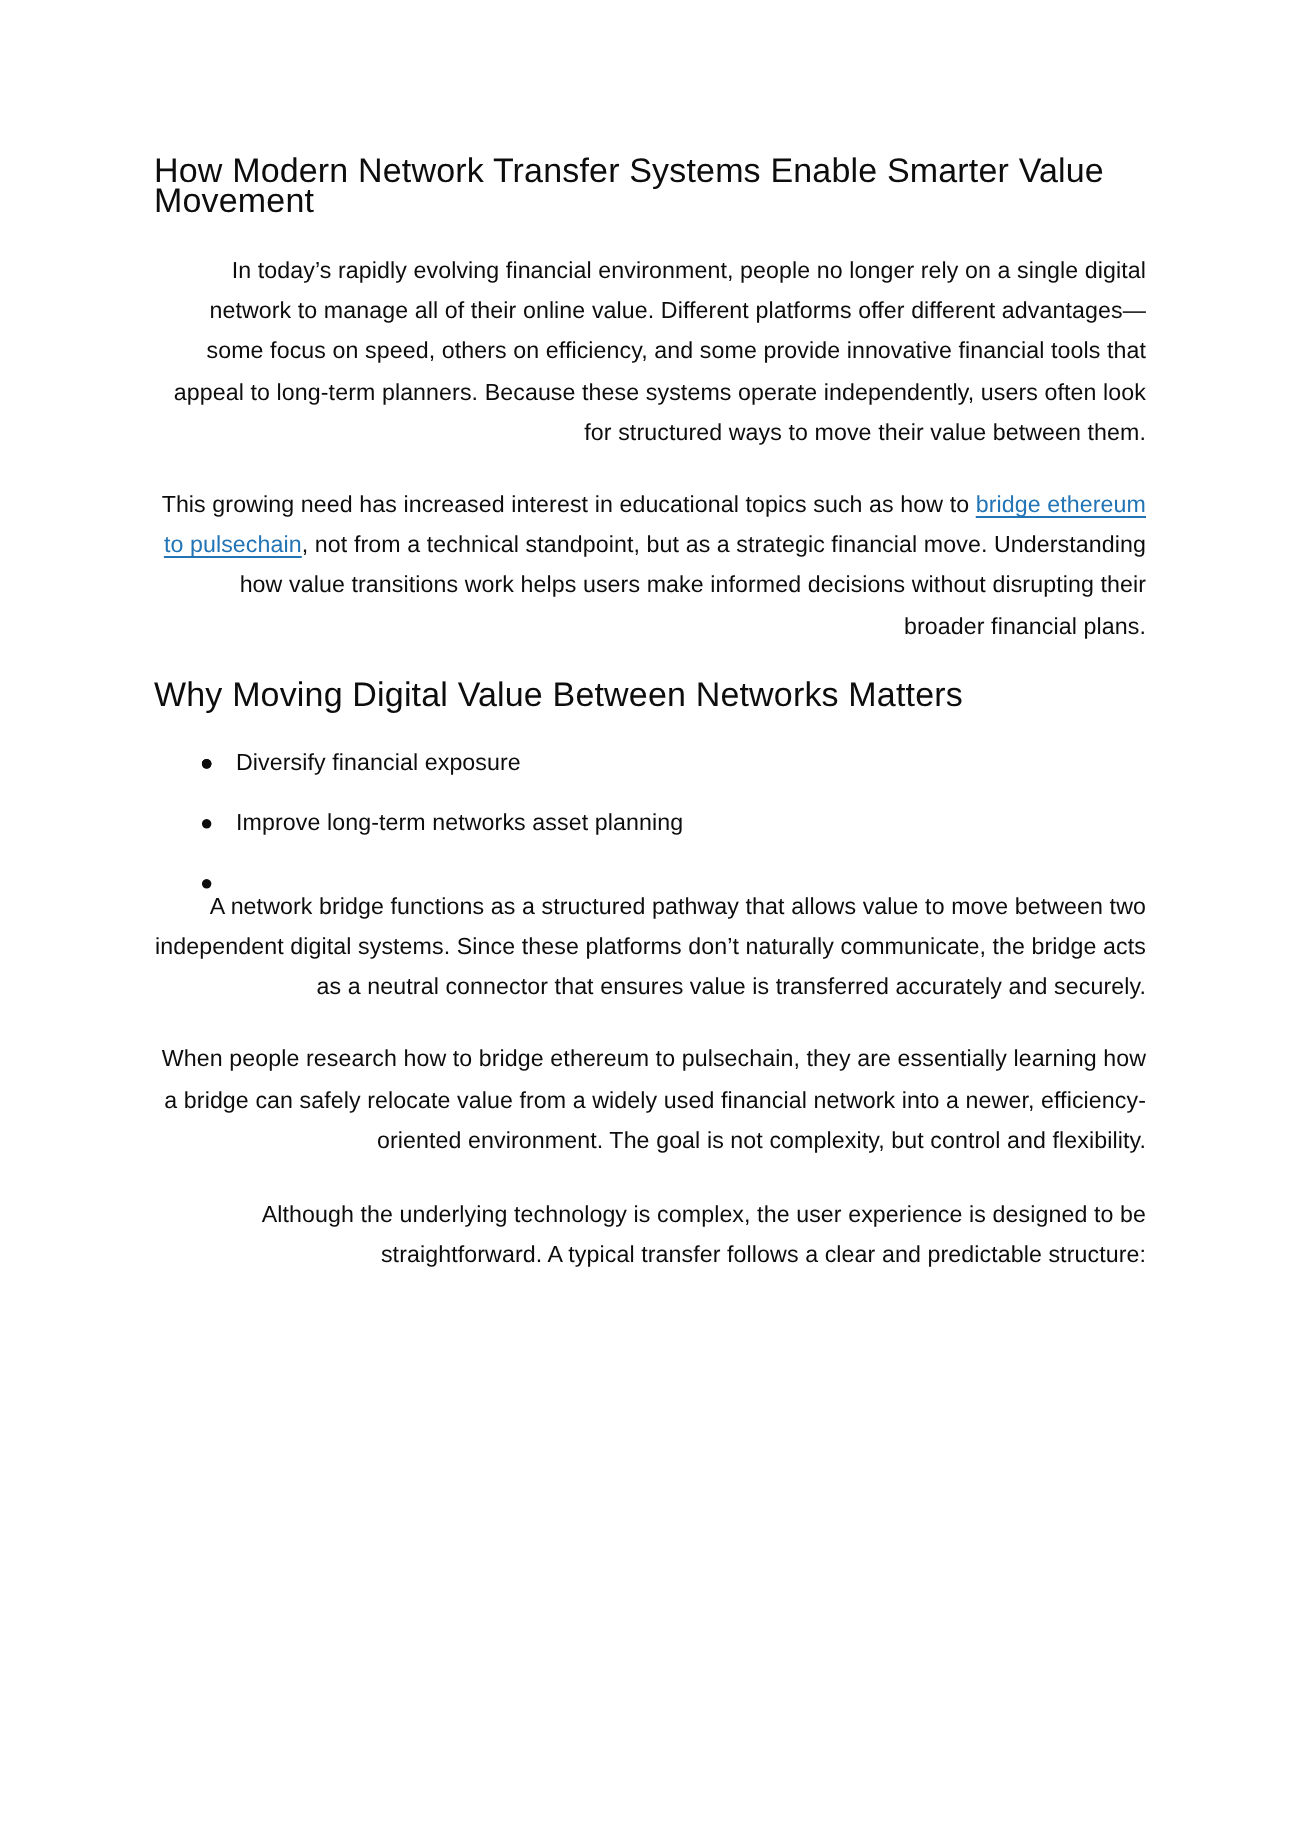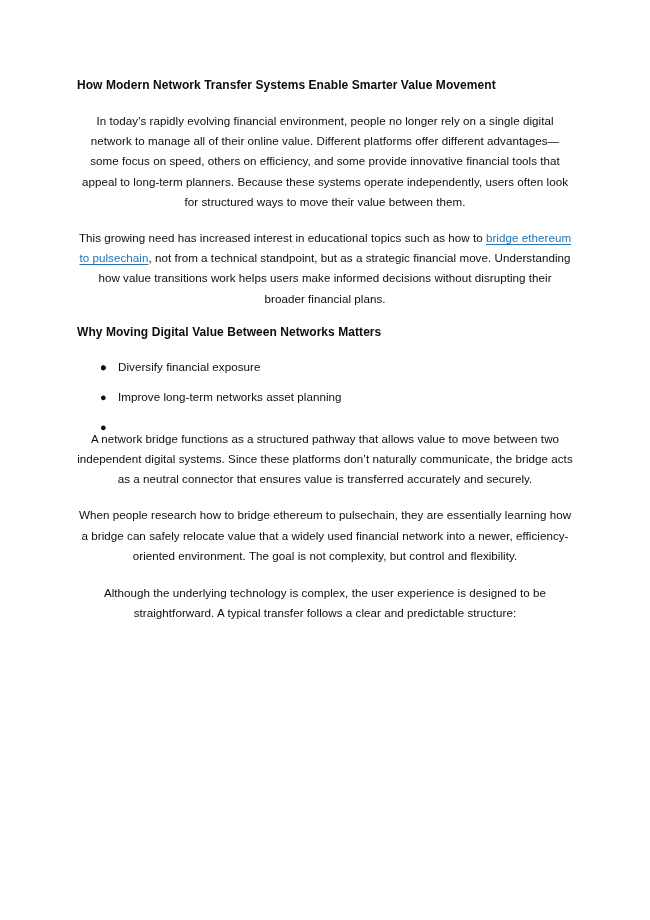--- a/index.html
+++ b/index.html
@@ -21,39 +21,39 @@
     width: 650px;
     height: 920px;
     background: #ffffff;
     padding: 78px 77px 0 77px;
   }
   .doc-body {
     width: 496px;
   }
   h1.doc-title,
   h2.section-heading {
-    font-size: 12px;
+    font-size: 17px;
     line-height: 15px;
-    font-weight: bold;
+    font-weight: normal;
     margin: 0;
     letter-spacing: 0.005em;
     color: #0d0d0d;
   }
   h1.doc-title {
     margin-bottom: 18px;
   }
   h2.section-heading {
     margin-top: 0;
     margin-bottom: 17px;
   }
   p.para {
     font-size: 11.6px;
     line-height: 20.2px;
     margin: 0 0 16px 0;
-    text-align: center;
+    text-align: right;
     letter-spacing: 0.004em;
     color: #0d0d0d;
   }
   p.para.tight {
     margin-bottom: 17px;
   }
   a.doclink {
     color: #2274b5;
     text-decoration: underline;
     text-underline-offset: 1.5px;
@@ -110,19 +110,19 @@
       <li><span class="marker">●</span><span>Improve long-term networks asset planning</span></li>
       <li><span class="marker">●</span></li>
     </ul>
 
     <div class="sp-after-list"></div>
 
 
 
     <p class="para">A network bridge functions as a structured pathway that allows value to move between two independent digital systems. Since these platforms don’t naturally communicate, the bridge acts as a neutral connector that ensures value is transferred accurately and securely.</p>
 
-    <p class="para tight">When people research how to bridge ethereum to pulsechain, they are essentially learning how a bridge can safely relocate value that a widely used financial network into a newer, efficiency-oriented environment. The goal is not complexity, but control and flexibility.</p>
+    <p class="para tight">When people research how to bridge ethereum to pulsechain, they are essentially learning how a bridge can safely relocate value from a widely used financial network into a newer, efficiency-oriented environment. The goal is not complexity, but control and flexibility.</p>
 
 
     <p class="para tight">Although the underlying technology is complex, the user experience is designed to be straightforward. A typical transfer follows a clear and predictable structure:</p>
 
   </div>
 </div>
 
 </body></html>

